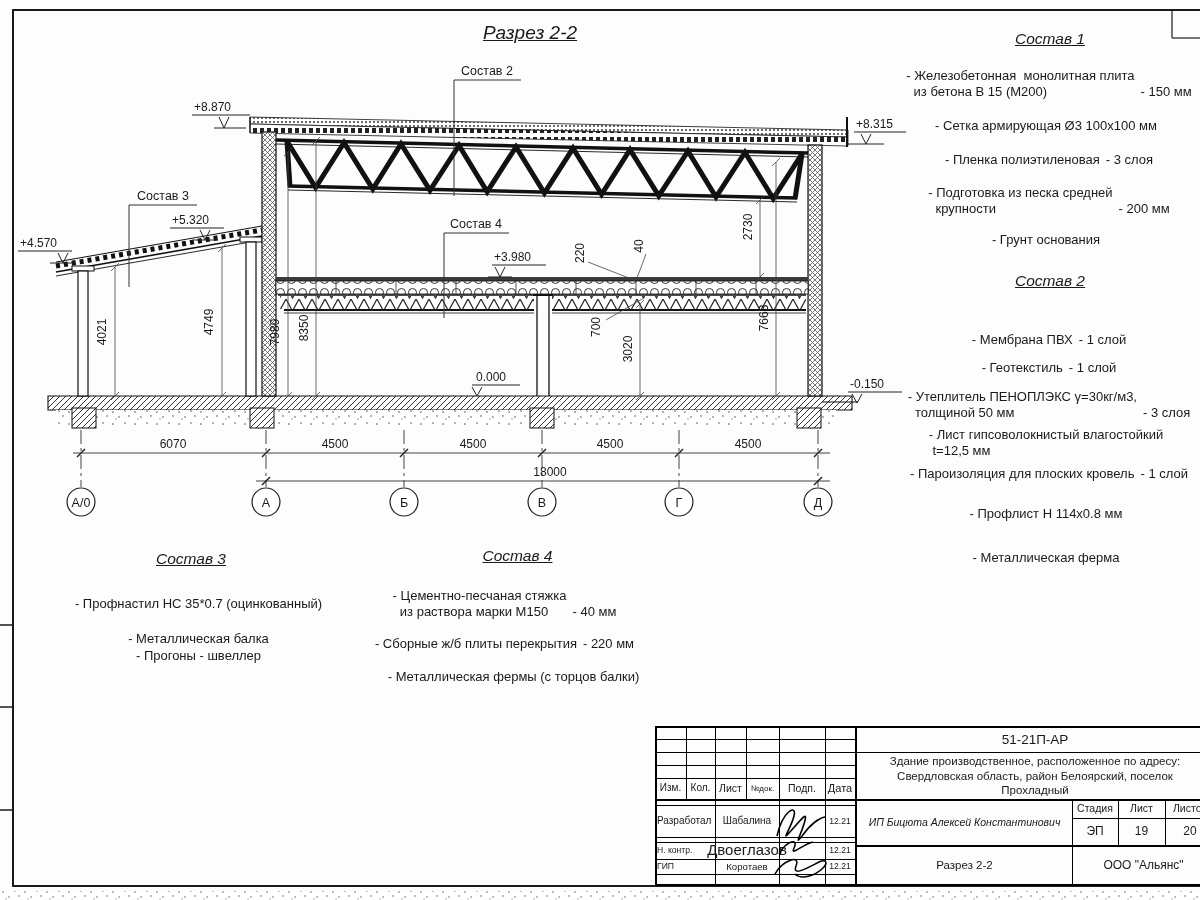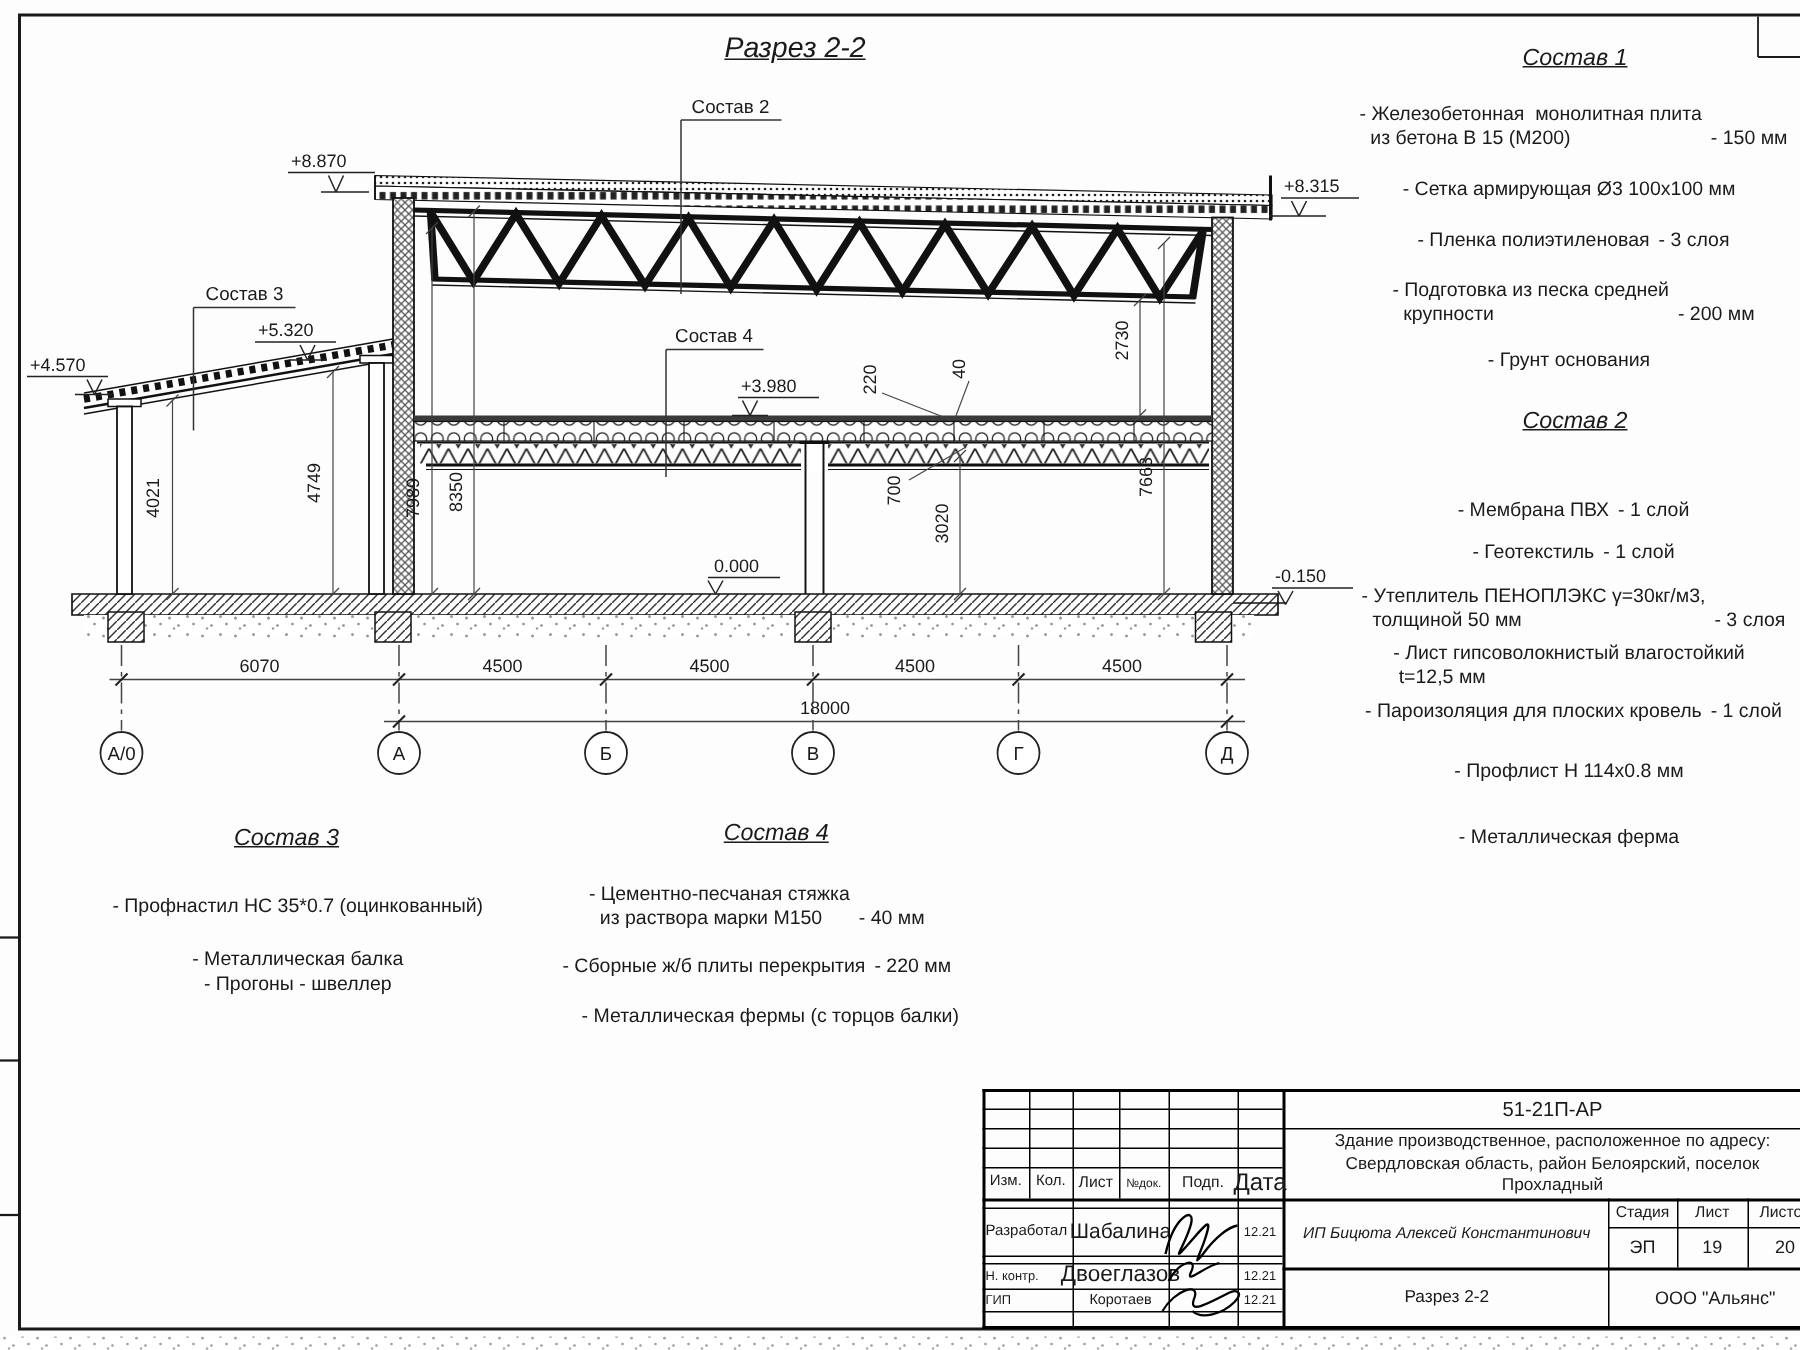--- a/index.html
+++ b/index.html
@@ -404,24 +404,24 @@
   <div class="tbl" style="left:200px;top:0;width:2px;height:160px"></div>
   <div class="tbl" style="left:417px;top:73px;width:1px;height:85px"></div>
   <div class="tbl" style="left:463px;top:73px;width:1px;height:46px"></div>
   <div class="tbl" style="left:510px;top:73px;width:1px;height:46px"></div>
 
   <div class="tbt" style="left:0;top:52px;width:31px;height:21px;font-size:10px">Изм.</div>
   <div class="tbt" style="left:31px;top:52px;width:29px;height:21px;font-size:10px">Кол.</div>
   <div class="tbt" style="left:60px;top:52px;width:31px;height:21px;font-size:10.5px">Лист</div>
   <div class="tbt" style="left:91px;top:52px;width:33px;height:21px;font-size:8px">№док.</div>
   <div class="tbt" style="left:124px;top:52px;width:46px;height:21px;font-size:10.5px">Подп.</div>
-  <div class="tbt" style="left:170px;top:52px;width:30px;height:21px;font-size:16px">Дата</div>
+  <div class="tbt" style="left:170px;top:52px;width:30px;height:21px;font-size:11px">Дата</div>
 
   <div class="tbt" style="left:2px;top:79px;width:58px;height:32px;font-size:10px;justify-content:flex-start">Разработал</div>
-  <div class="tbt" style="left:60px;top:79px;width:64px;height:32px;font-size:14px">Шабалина</div>
+  <div class="tbt" style="left:60px;top:79px;width:64px;height:32px;font-size:10px">Шабалина</div>
   <div class="tbt" style="left:170px;top:79px;width:30px;height:32px;font-size:8.6px">12.21</div>
   <div class="tbt" style="left:2px;top:116px;width:58px;height:17px;font-size:8.6px;justify-content:flex-start">Н. контр.</div>
   <div class="tbt" style="left:60px;top:116px;width:64px;height:17px;font-size:15px">Двоеглазов</div>
   <div class="tbt" style="left:170px;top:116px;width:30px;height:17px;font-size:8.6px">12.21</div>
   <div class="tbt" style="left:2px;top:133px;width:58px;height:15px;font-size:8.6px;justify-content:flex-start">ГИП</div>
   <div class="tbt" style="left:60px;top:133px;width:64px;height:15px;font-size:9.6px">Коротаев</div>
   <div class="tbt" style="left:170px;top:133px;width:30px;height:15px;font-size:8.6px">12.21</div>
 
   <svg class="abs" style="left:118px;top:76px" width="56" height="42">
     <path d="M4,34 C10,8 24,2 21,14 C18,26 8,40 16,31 C28,18 36,6 31,22 C27,35 21,44 29,34 C37,23 46,16 52,15" stroke="#000" stroke-width="1.6" fill="none"></path>

